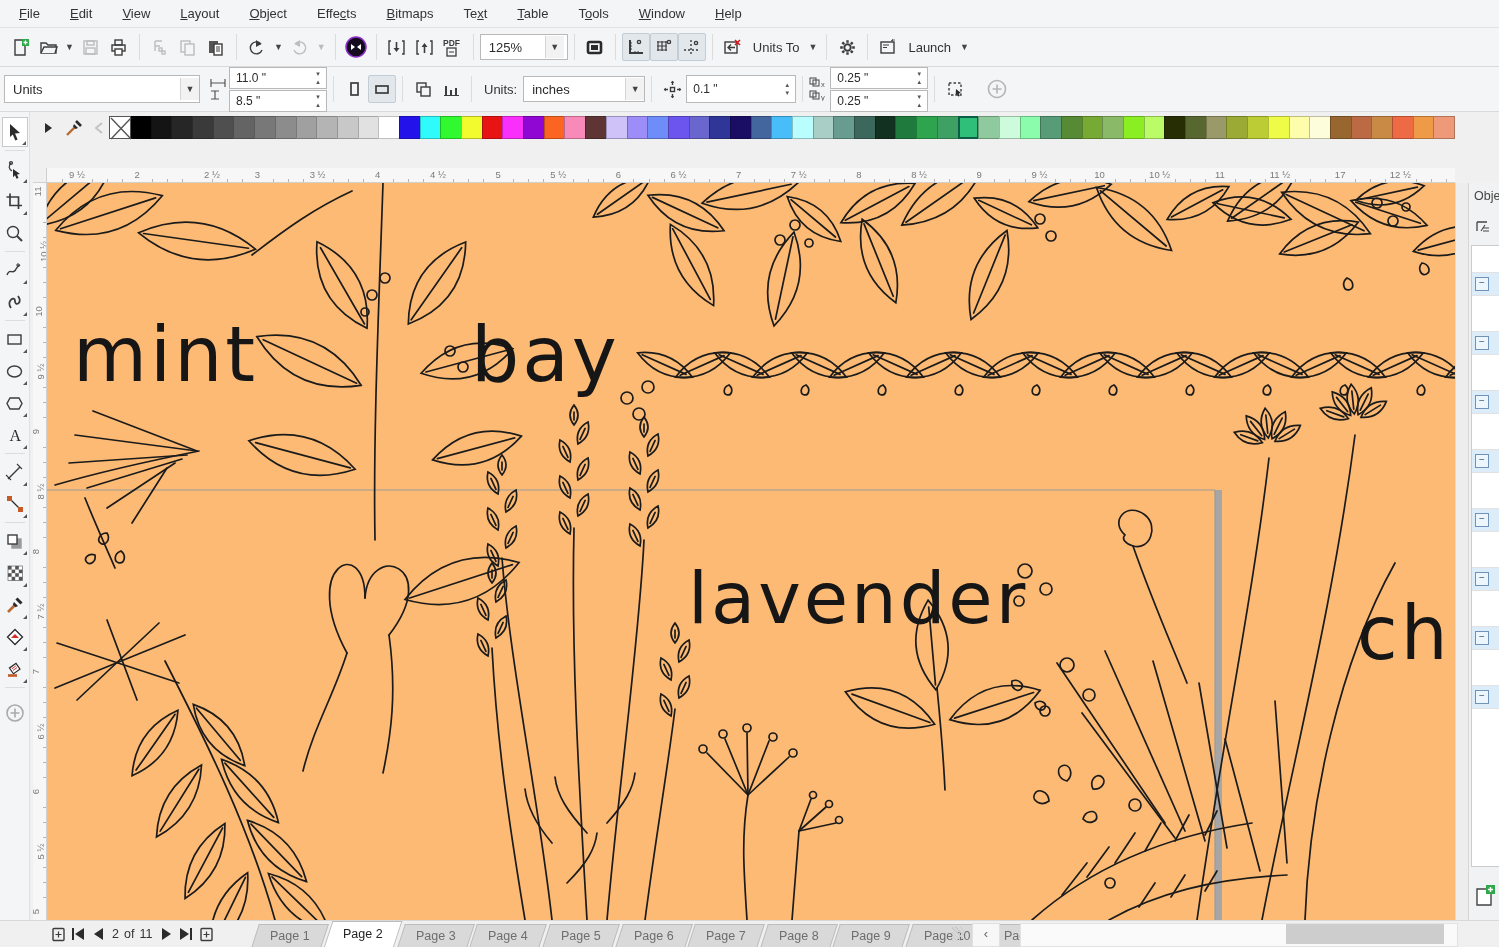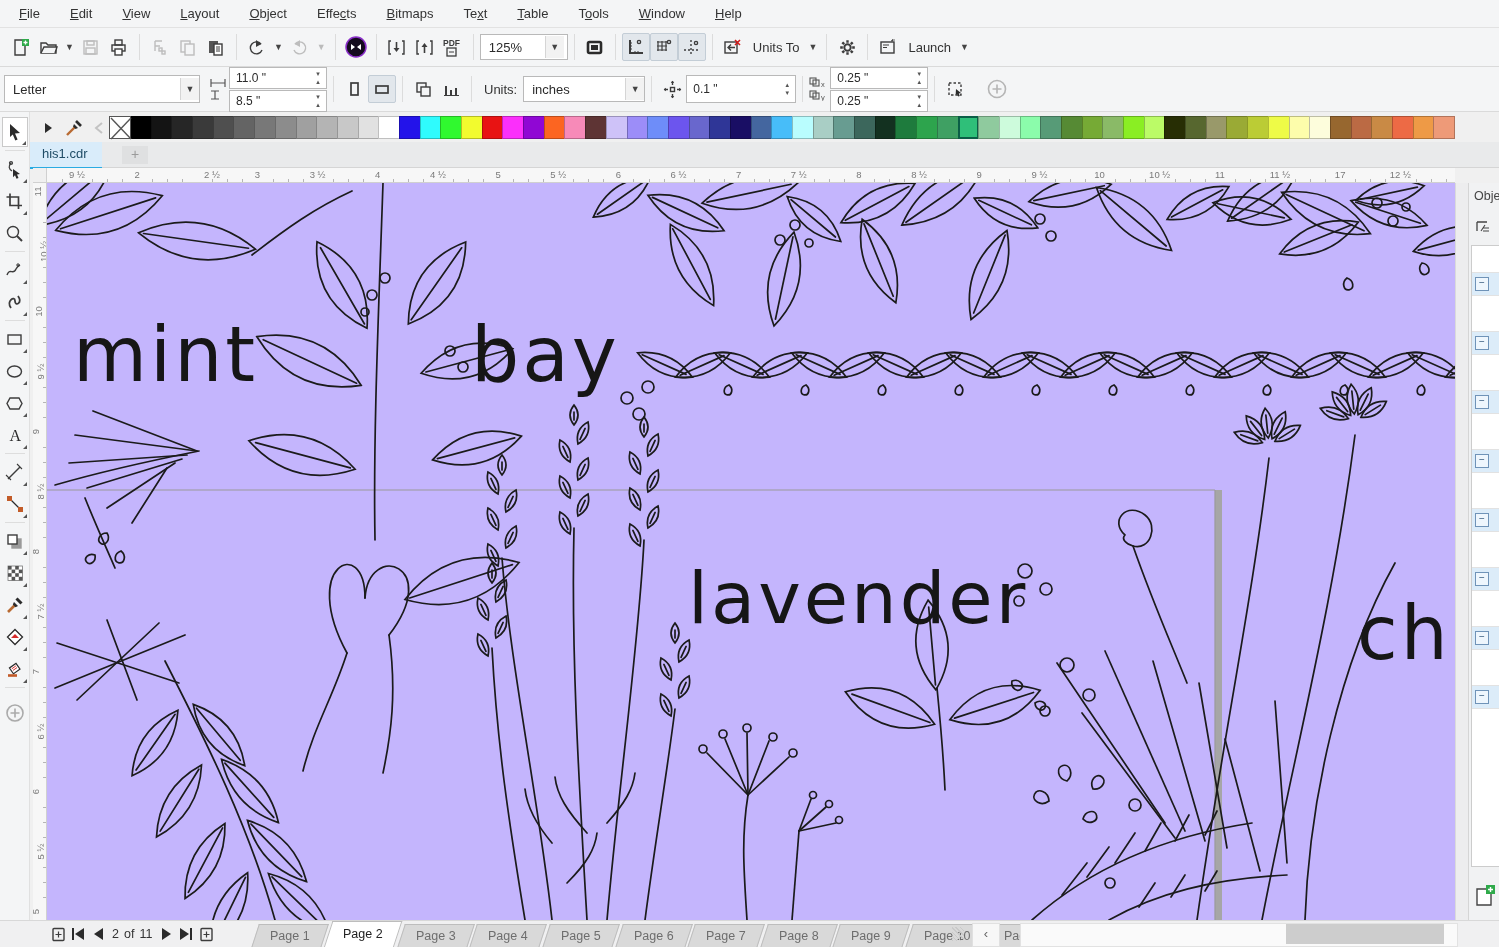--- a/index.html
+++ b/index.html
@@ -42,21 +42,21 @@
   .htick{position:absolute;bottom:0;width:1px;background:#b5b5b5;}
   .vtick{position:absolute;right:0;height:1px;background:#b5b5b5;}
   #rcorner{left:33px;top:168px;width:14px;height:15px;background:#f0f0f0;border-bottom:1px solid #d0d0d0;border-right:1px solid #d0d0d0;box-sizing:border-box;}
   
   #toolbox{left:0;top:112px;width:30px;height:835px;background:#f4f5f6;border-right:1px solid #e0e0e0;box-sizing:border-box;display:flex;flex-direction:column;align-items:center;padding-top:4px;}
   .tool{width:26px;height:30px;display:flex;align-items:center;justify-content:center;position:relative;margin:1px 0;}
   .tool.sel{background:#ffffff;border:1px solid #c9c9c9;box-sizing:border-box;}
   .tool .fly{position:absolute;right:1px;bottom:1px;width:0;height:0;border-left:4px solid transparent;border-bottom:4px solid #555;}
   .tooldiv{width:20px;height:1px;background:#ddd;margin:2px 0;}
   
-  #canvas{left:47px;top:183px;width:1408px;height:737px;background:#c4b5fd;overflow:hidden;}
+  #canvas{left:47px;top:183px;width:1408px;height:737px;background:#fdba74;overflow:hidden;}
   .art{stroke:#1b1b1b;fill:none;stroke-width:1.7;stroke-linecap:round;}
   .art-word{font-family:"DejaVu Sans",sans-serif;fill:#161616;stroke:none;letter-spacing:3px;}
   
   #vstrip{left:1455px;top:183px;width:13px;height:737px;background:#ededee;border-left:1px solid #dadada;box-sizing:border-box;}
   #docker{left:1468px;top:183px;width:31px;height:764px;background:#f1f2f3;border-left:1px solid #d5d5d5;box-sizing:border-box;overflow:hidden;}
   #docker-title{position:absolute;left:5px;top:6px;font-size:12.5px;color:#444;white-space:nowrap;}
   #docker-list{position:absolute;left:2px;top:62px;width:29px;height:620px;background:#fff;border:1px solid #ccc;border-right:none;}
   .drow{position:absolute;left:0;width:28px;height:22px;background:#dcecf9;border-top:1px solid #e2e2e2;border-bottom:1px solid #e2e2e2;}
   .dminus{position:absolute;left:3px;top:4px;width:12px;height:12px;border:1px solid #6f93b8;background:#eef6fd;color:#33587c;font-size:10px;line-height:10px;text-align:center;}
   
@@ -250,21 +250,21 @@
           <path d="M4,7 h6 M4,9.5 h4" stroke-width="1.1"></path>
           <path d="M13,2 h3 M13,2 v1.5" stroke-dasharray="1.5,1"></path>
         </svg>
       </div>
     <div class="lbl">Launch</div>
     <div class="caret">▼</div>
   </div>
 
   <div id="propbar" class="abs">
     <div class="combo" style="width:194px;height:26px">
-      <span class="val" style="flex:1">Letter</span>
+      <span class="val" style="flex:1">Units</span>
       <span class="cbtn">
           <span class="caret">▼</span>
         </span>
     </div>
     <div style="width:10px"></div>
     <div style="display:flex;flex-direction:column;gap:2px;align-items:center;justify-content:center">
       <span>
           <svg width="16" height="10" viewBox="0 0 16 10" style="stroke:#555;fill:none;stroke-width:1.2">
             <path d="M1,1 v8 M15,1 v8 M1,5 h14"></path>
           </svg>
@@ -457,26 +457,20 @@
         <div class="swatch" style="background: rgb(253, 253, 220);"></div>
         <div class="swatch" style="background: rgb(151, 103, 47);"></div>
         <div class="swatch" style="background: rgb(187, 106, 68);"></div>
         <div class="swatch" style="background: rgb(201, 138, 69);"></div>
         <div class="swatch" style="background: rgb(237, 106, 69);"></div>
         <div class="swatch" style="background: rgb(238, 154, 70);"></div>
         <div class="swatch" style="background: rgb(238, 154, 120);"></div>
       </div>
   </div>
 
-  <div id="tabrow" class="abs">
-    <div id="doctab">
-      <span>his1.cdr</span>
-    </div>
-    <div id="newdoctab">+</div>
-  </div>
 
   <div id="rcorner" class="abs"></div>
   <div id="hruler" class="abs">
       <span class="rlab" style="left: 30px;">9 ½</span>
       <span class="rlab" style="left: 90.15px;">2</span>
       <span class="rlab" style="left: 165px;">2 ½</span>
       <span class="rlab" style="left: 210.45px;">3</span>
       <span class="rlab" style="left: 270.6px;">3 ½</span>
       <span class="rlab" style="left: 330.75px;">4</span>
       <span class="rlab" style="left: 390.9px;">4 ½</span>

